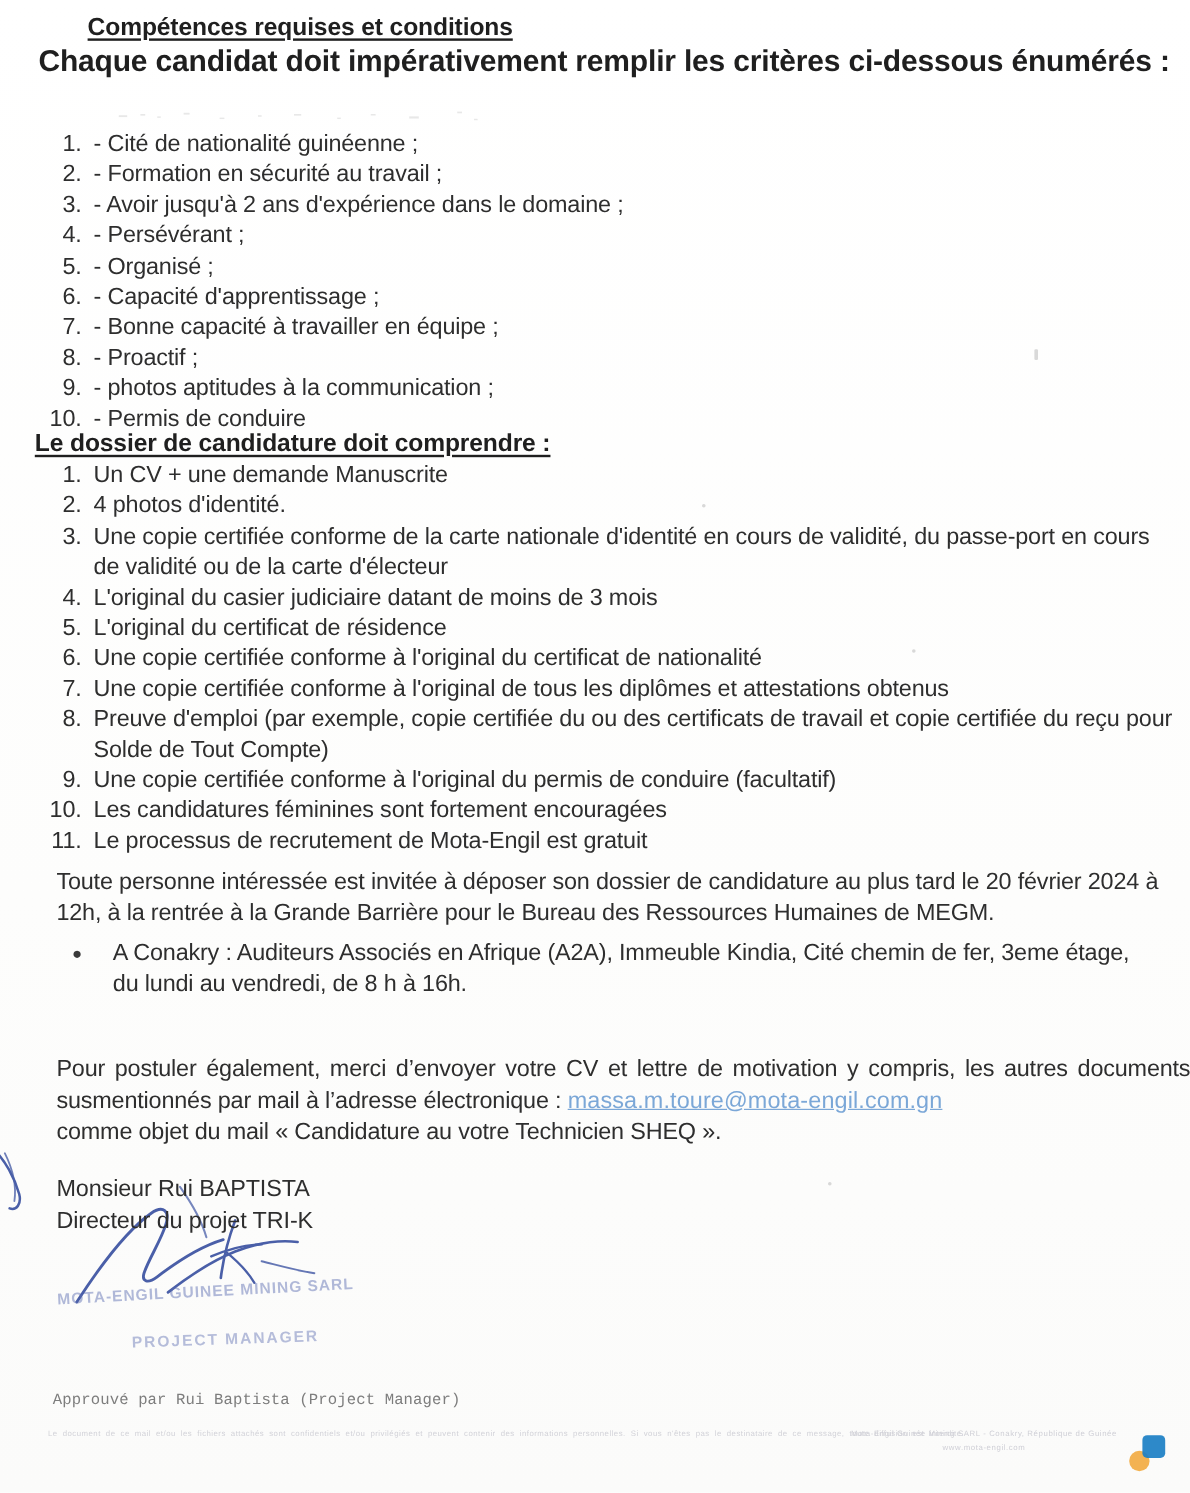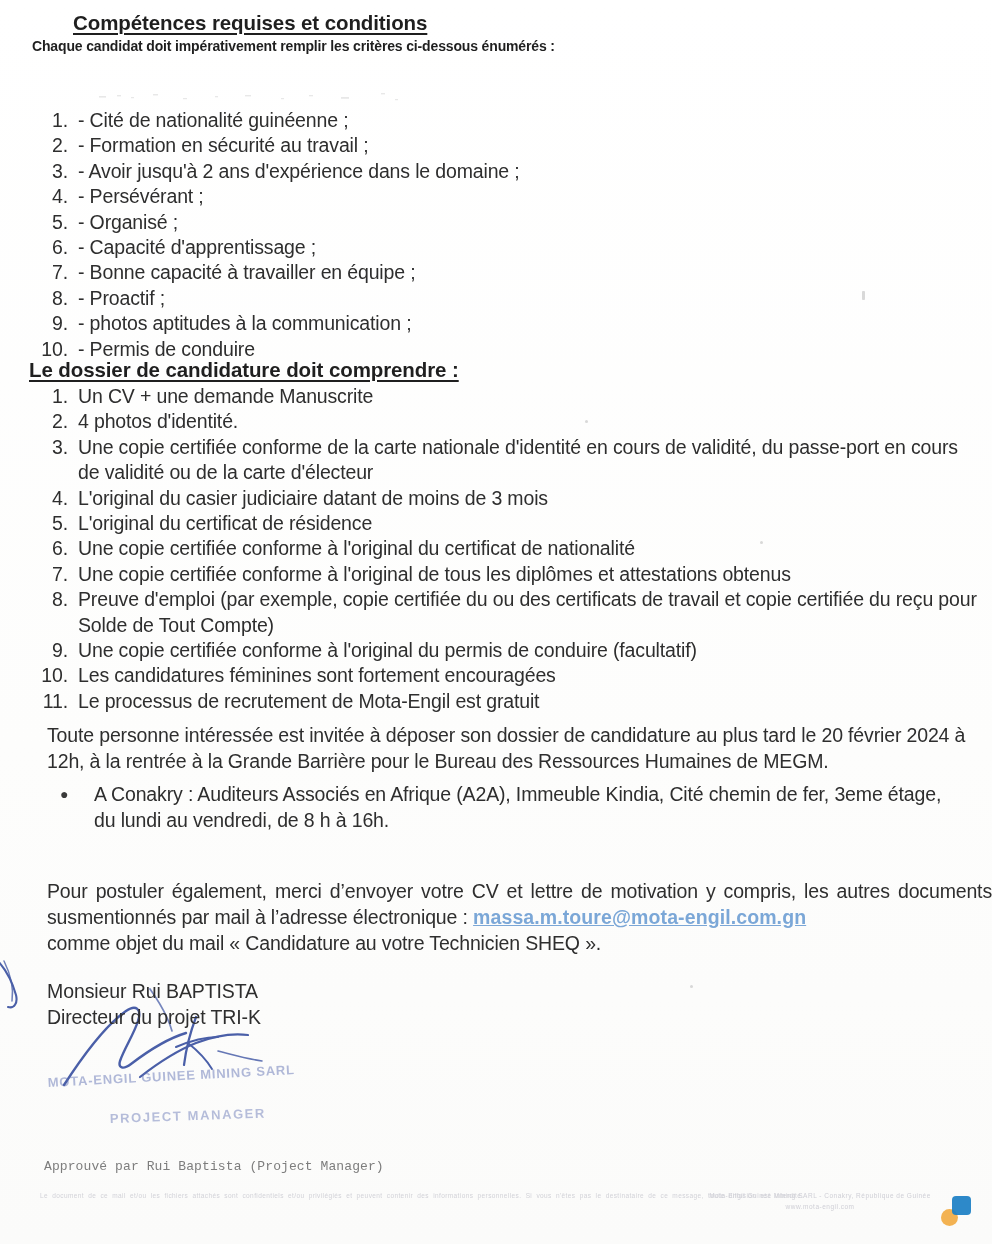--- a/index.html
+++ b/index.html
@@ -33,21 +33,21 @@
     font-size: 20.5px;
     letter-spacing: -0.1px;
     color: #1f1f1f;
     text-decoration: underline;
     text-underline-offset: 3px;
     text-decoration-thickness: 2px;
     display: inline-block;
   }
   .intro-line {
     font-weight: bold;
-    font-size: 14px;
+    font-size: 25px;
     color: #1f1f1f;
     letter-spacing: -0.15px;
     text-align: center;
   }
 
   
   .abs { position: absolute; }
 
   #title-competences { left: 73px; top: 11px; }
   #intro-chaque     { left: 32px; top: 37px; }
@@ -138,21 +138,20 @@
     font-size: 14px;
     line-height: 25.6px;
     color: #3a3a3a;
   }
   ul.bullet-list > li .txt { flex: 1 1 auto; }
 
   
   .email-link {
     color: #7ba7d7;
     letter-spacing: 0.1px;
-    font-weight: bold;
   }
 
   
   .sig-name, .sig-role {
     font-size: 19.5px;
     line-height: 26px;
     color: #2e2e2e;
     letter-spacing: -0.1px;
   }
 

